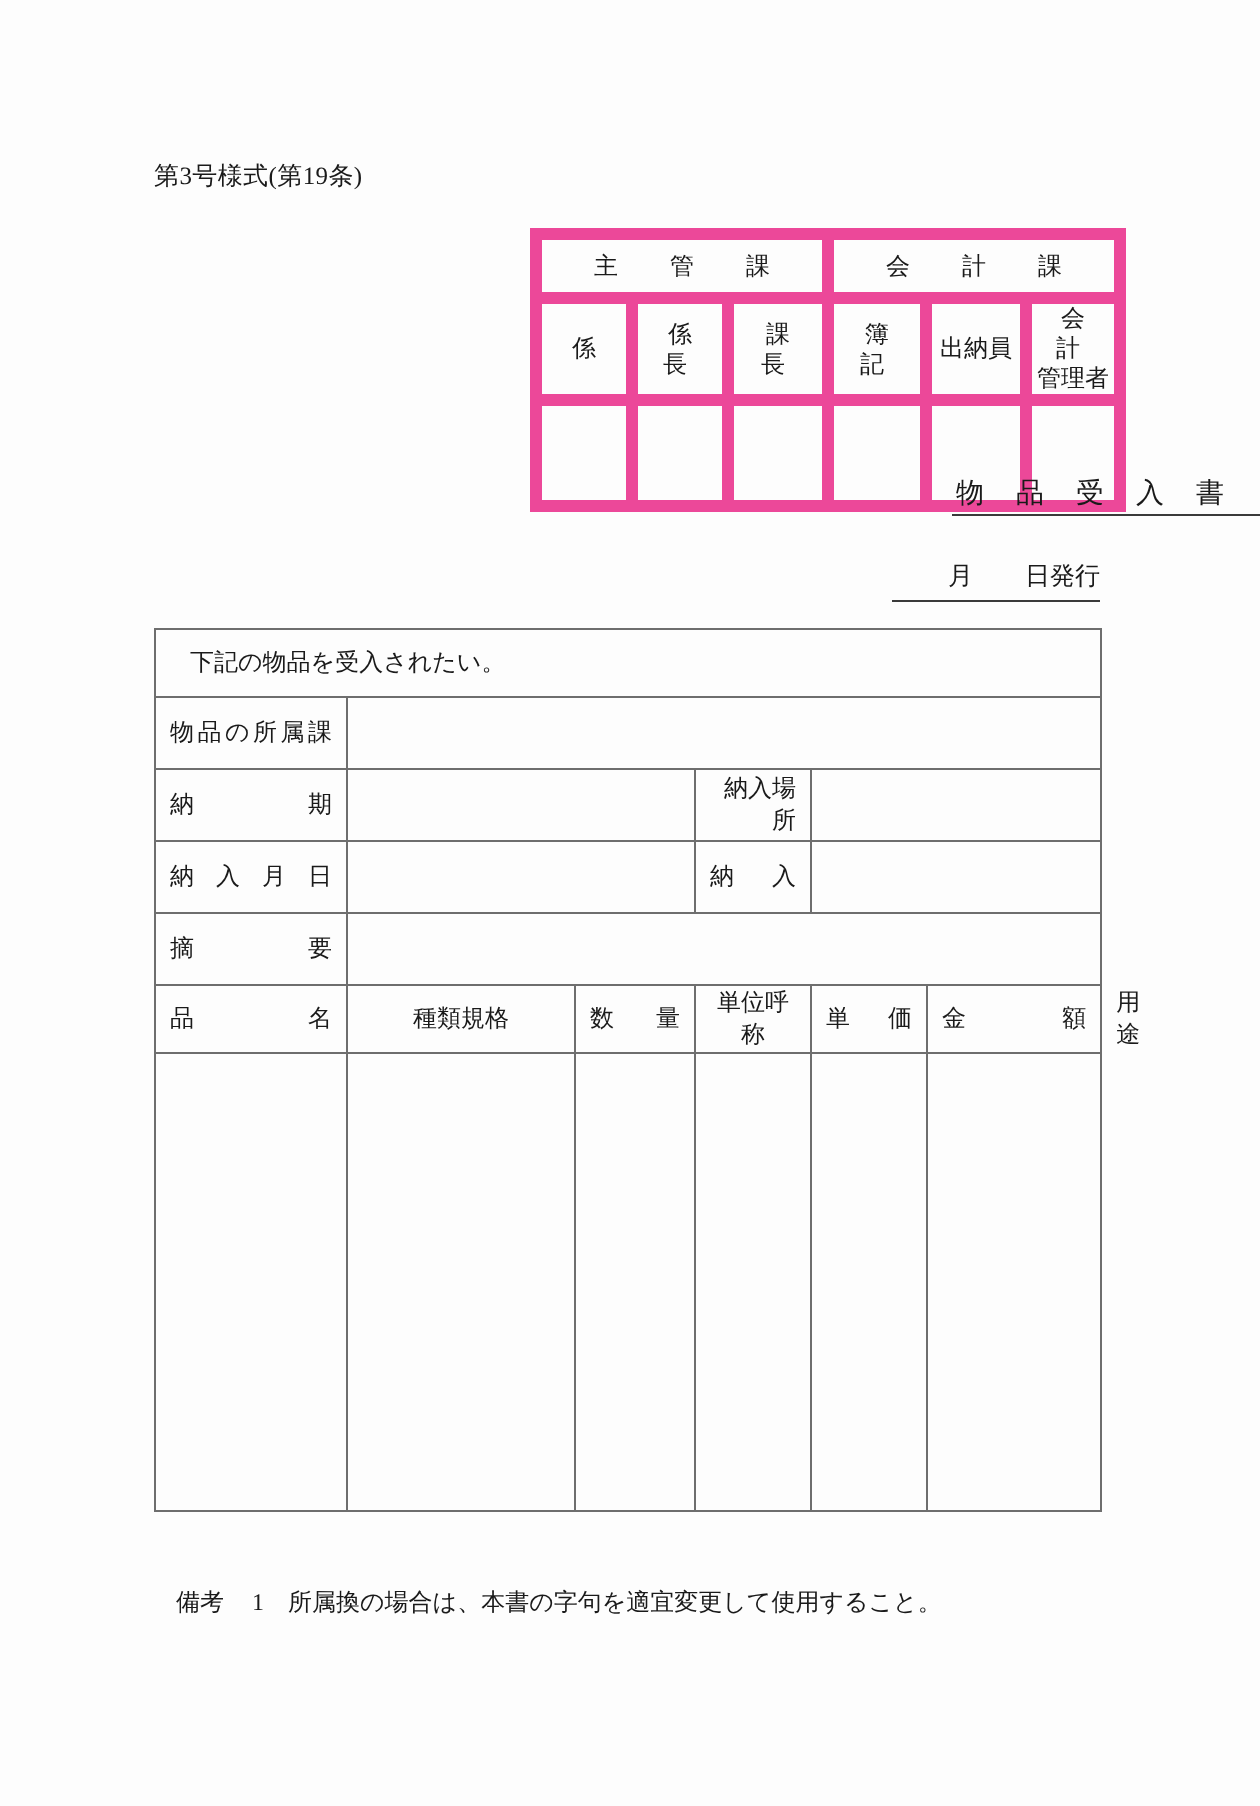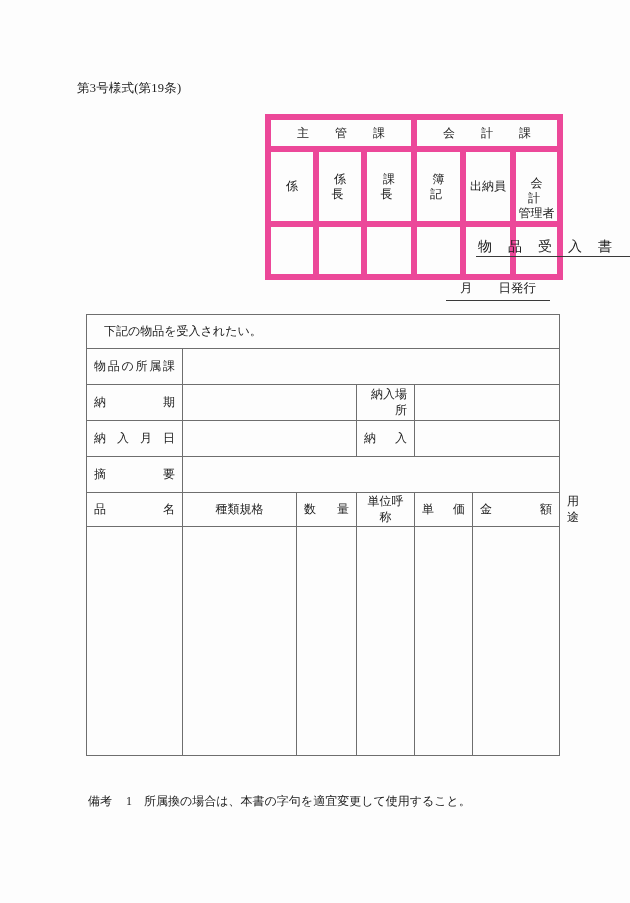--- a/index.html
+++ b/index.html
@@ -47,21 +47,21 @@
     text-align: center;
     vertical-align: middle;
     padding: 0;
     line-height: 1.25;
   }
   .approval-table .dept-head-row td { height: 26px; letter-spacing: 7px; text-indent: 7px; }
   .approval-table .role-row td { height: 30px; }
   .approval-table .stamp-row td { height: 47px; }
   .sp-mid  { letter-spacing: 5px; text-indent: 5px; }
   .two-line { line-height: 1.15; font-size: 11.5px; }
-  .two-line .l1 { letter-spacing: 5px; text-indent: 5px; display: block; margin-top: 24px; }
+  .two-line .l1 { letter-spacing: 5px; text-indent: 5px; display: block; }
   .two-line .l2 { letter-spacing: 0px; display: block; }
 
   
   .doc-title {
     position: absolute;
     left: 0;
     top: 238px;
     width: 630px;
     text-align: right;
     font-size: 14px;
@@ -73,30 +73,30 @@
     text-indent: 16px;
   }
 
   
   .issue-date {
     position: absolute;
     top: 280px;
     left: 446px;
     width: 104px;
     font-size: 12.5px;
-    text-align: center;
+    text-align: right;
     border-bottom: 1px solid #3a3a3a;
     padding-bottom: 3px;
   }
   .issue-date .m { margin-right: 26px; }
 
   
   .main-table {
     position: absolute;
-    left: 86px;
+    left: 77px;
     top: 314px;
     width: 473px;
     border-collapse: collapse;
     table-layout: fixed;
   }
   .main-table td {
     border: 1px solid #6e6e6e;
     font-size: 12px;
     padding: 0 7px;
     vertical-align: middle;

